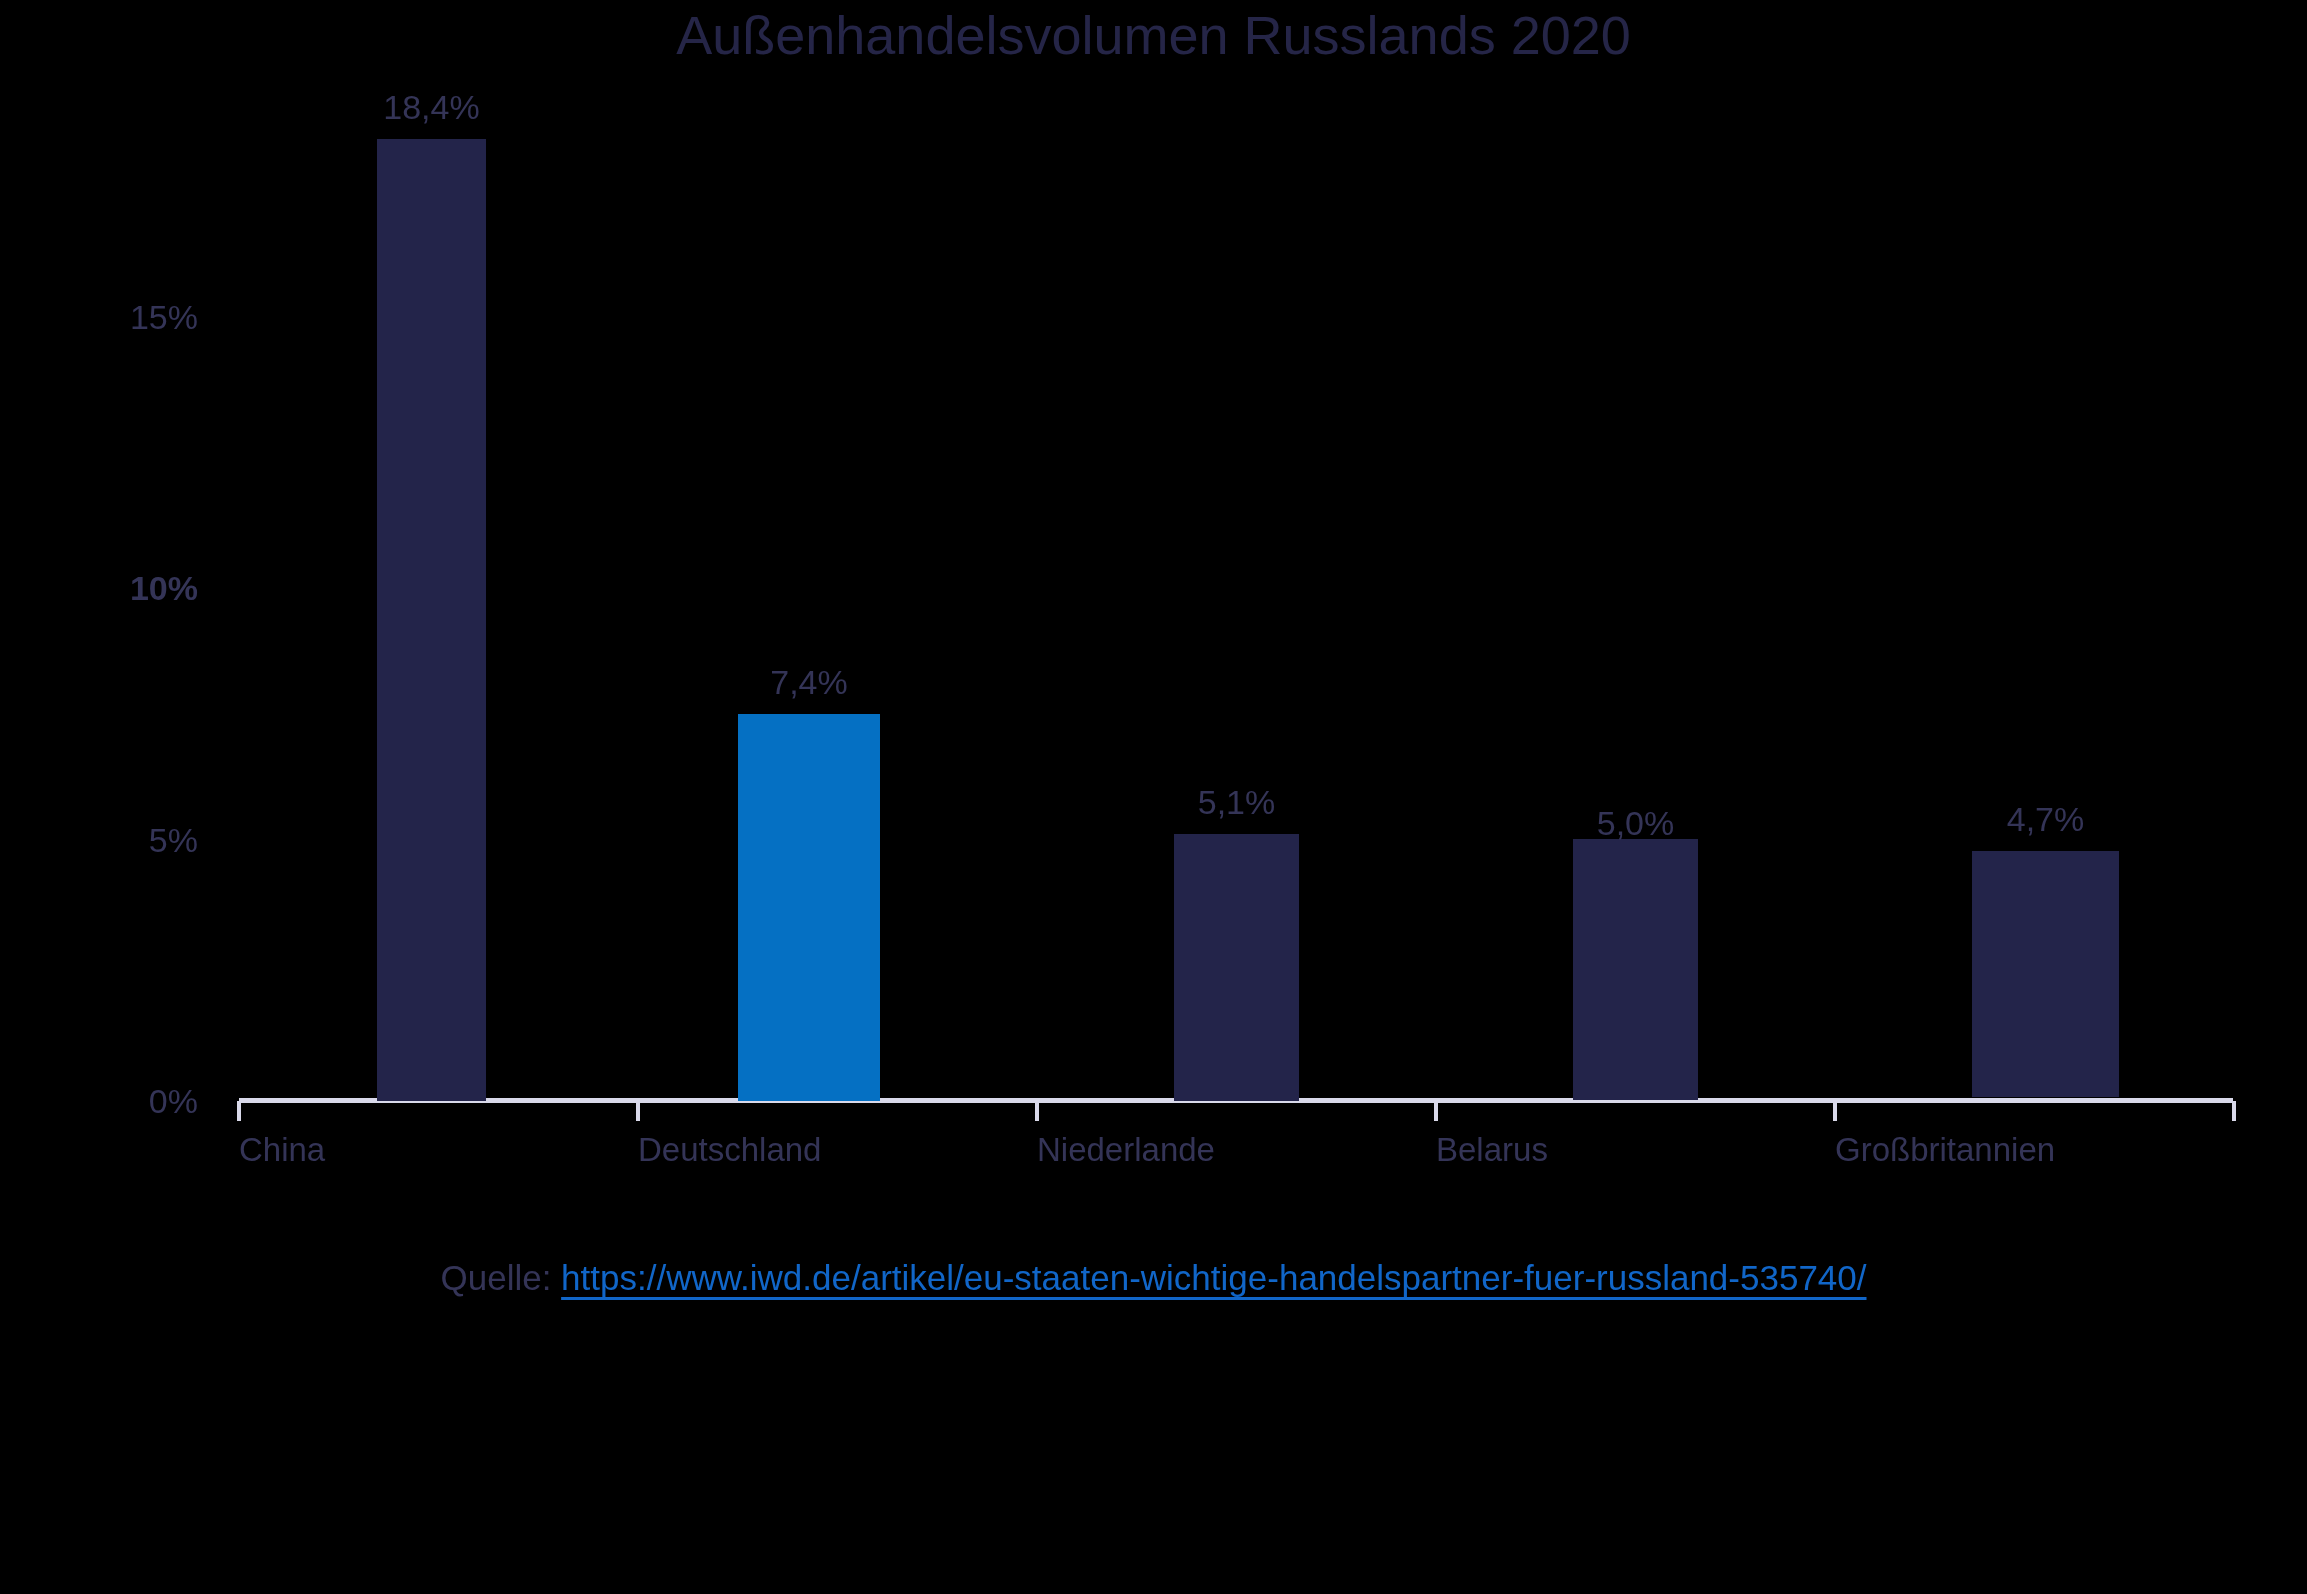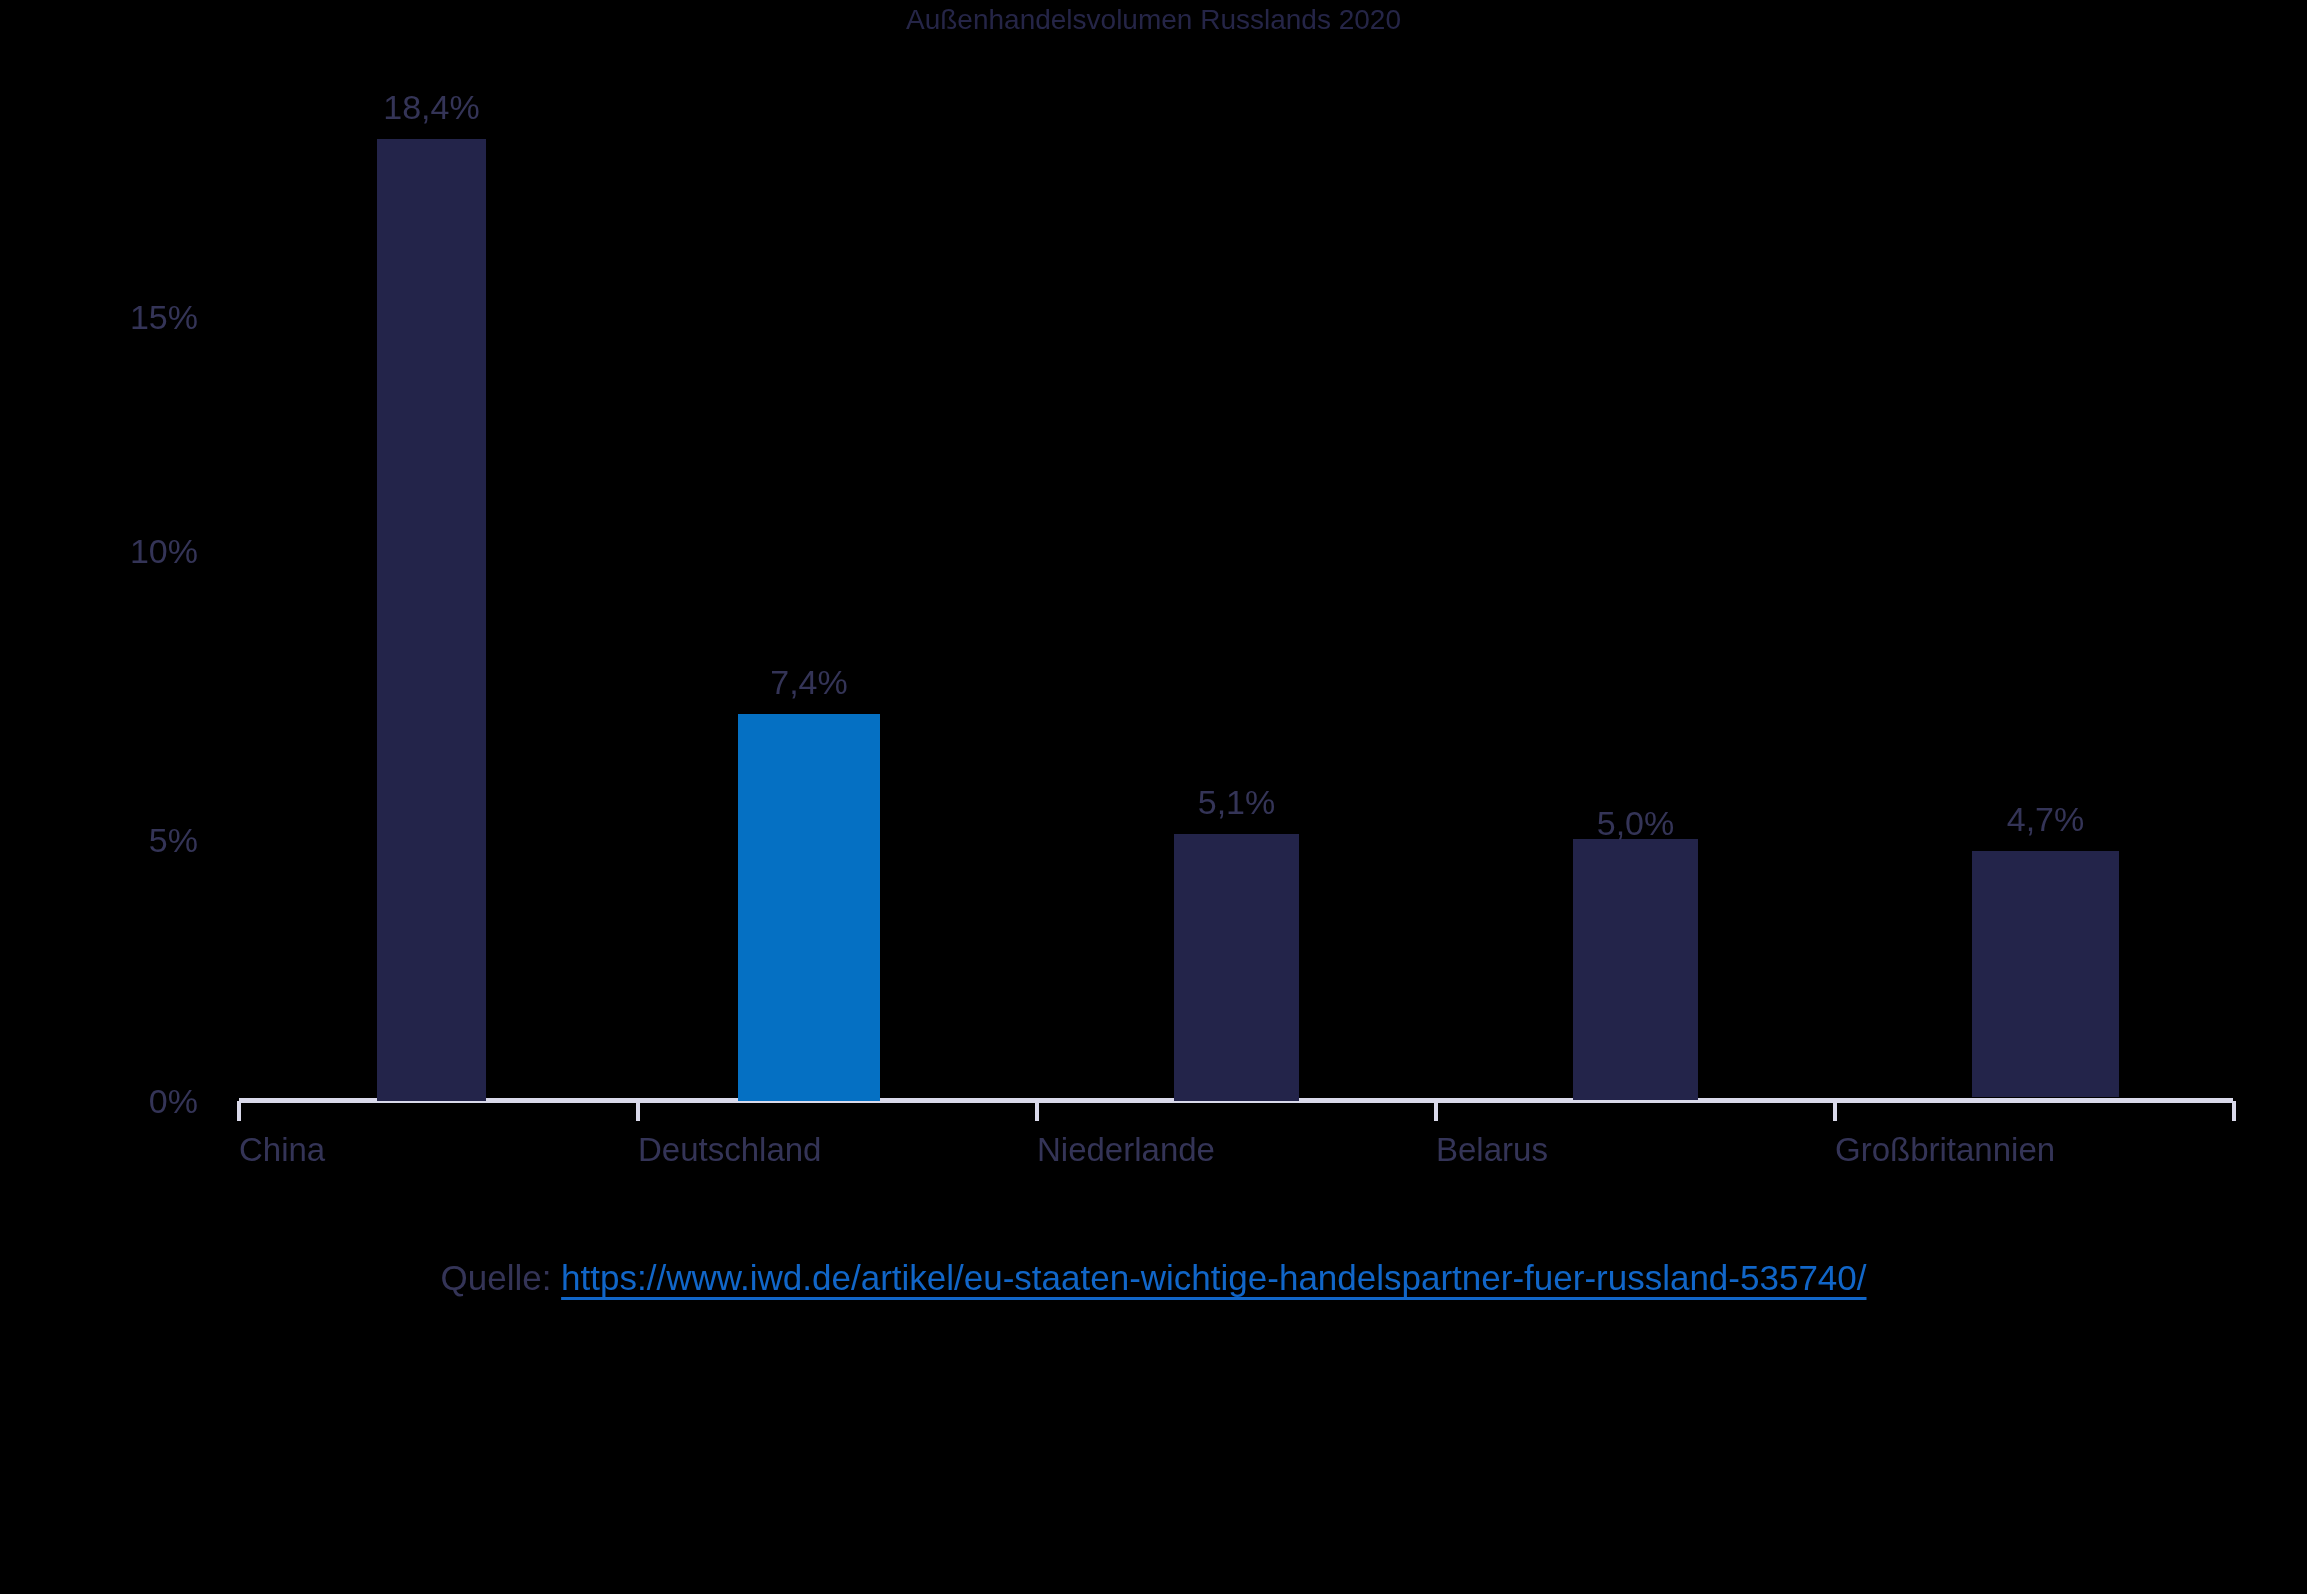--- a/index.html
+++ b/index.html
@@ -21,21 +21,21 @@
     background: #000000;
   }
 
   
   #chart-title {
     position: absolute;
     left: 0;
     top: 4.1px;
     width: 2307px;
     text-align: center;
-    font-size: 28px;
+    font-size: 54px;
     font-weight: 400;
     color: #252547;
     letter-spacing: 0px;
     white-space: nowrap;
   }
 
   
   #y-axis-labels {
     position: absolute;
     left: 0;
@@ -126,21 +126,21 @@
 </head>
 <body>
 
 <div id="chart-root">
 
   <div id="chart-title">Außenhandelsvolumen Russlands 2020</div>
 
   <div id="y-axis-labels">
       <div class="y-tick-label" style="top: 1019px;">0%</div>
       <div class="y-tick-label" style="top: 758px;">5%</div>
-      <div class="y-tick-label" style="top: 469px;">10%</div>
+      <div class="y-tick-label" style="top: 506px; font-weight: bold;">10%</div>
       <div class="y-tick-label" style="top: 235px;">15%</div>
     </div>
 
   <div id="x-axis-line"></div>
 
   <div id="bars-layer">
       <div class="bar-group" style="left: 377px; width: 109px; top: 139px; height: 962px;">
         <div class="bar-rect" style="height: 962px; background: rgb(35, 36, 74);"></div>
         <div class="bar-value-label" style="top: -49px;">18,4%</div>
       </div>

